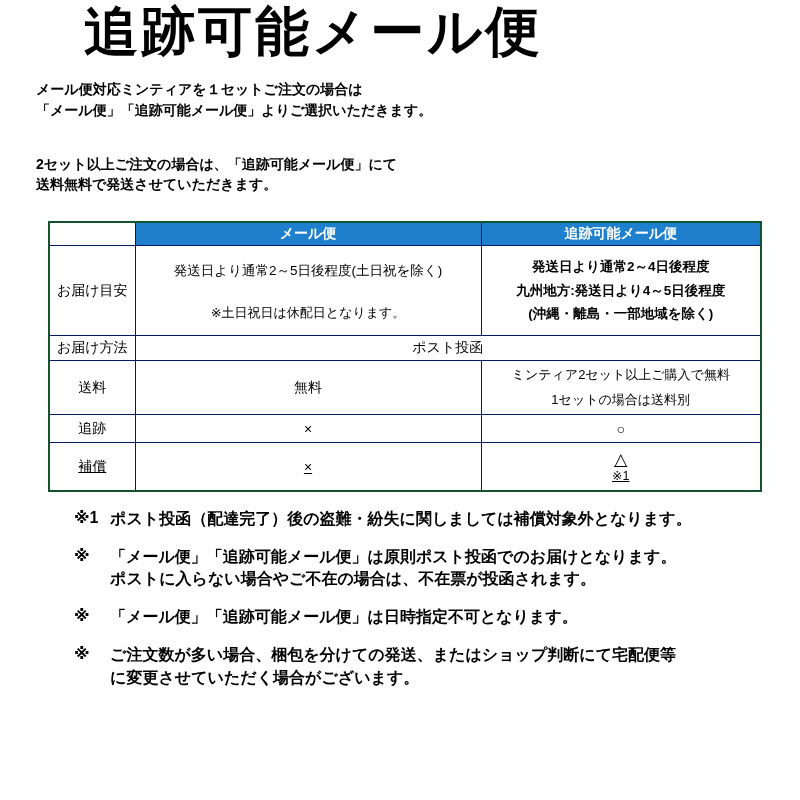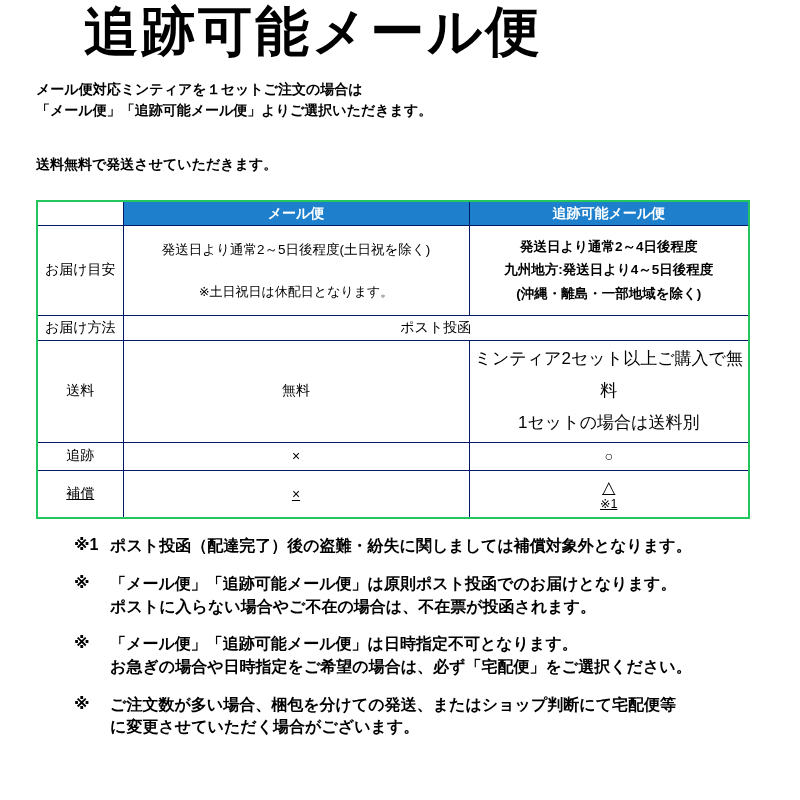--- a/index.html
+++ b/index.html
@@ -33,24 +33,24 @@
     margin-top: 18px;
   }
   .intro.second {
     margin-top: 34px;
   }
   .intro .line { white-space: nowrap; }
 
   table.ship {
     border-collapse: collapse;
     margin-top: 26px;
-    margin-left: 0;
+    margin-left: 12px;
     width: 712px;
     table-layout: fixed;
-    border: 2px solid #22c55e;
+    border: 2px solid #14532d;
   }
   table.ship td, table.ship th {
     border: 1px solid #001a66;
     text-align: center;
     vertical-align: middle;
     font-size: 14px;
     padding: 2px 4px;
     box-sizing: border-box;
   }
   col.c-label { width: 86px; }
@@ -73,21 +73,21 @@
   tr.r-method td   { height: 25px; }
   tr.r-fee td      { height: 52px; }
   tr.r-track td    { height: 28px; }
   tr.r-datetime td { height: 28px; }
   tr.r-comp td     { height: 48px; text-decoration: underline; }
 
   .est-mail-line1 { font-size: 13.5px; margin-top: 2px; }
   .est-mail-note  { font-size: 13px; margin-top: 24px; }
   .est-track .ln  { font-size: 13.5px; line-height: 1.75; font-weight: bold; }
 
-  .fee-track .ln { font-size: 17px; line-height: 1.9; }
+  .fee-track .ln { font-size: 13px; line-height: 1.9; }
 
   .sym { font-size: 16px; }
   .sym-big { font-size: 17px; }
   .comp-note { font-size: 12.5px; line-height: 1.1; }
 
   .notes {
     margin-top: 16px;
     margin-left: 38px;
     font-weight: bold;
     font-size: 16px;
@@ -110,20 +110,21 @@
 <div class="page">
 
   <div class="title">追跡可能メール便</div>
 
   <div class="intro">
     <div class="line">メール便対応ミンティアを１セットご注文の場合は</div>
     <div class="line">「メール便」「追跡可能メール便」よりご選択いただきます。</div>
   </div>
 
   <div class="intro second">
+    <div class="line">2セット以上ご注文の場合は、「追跡可能メール便」にて</div>
     <div class="line">送料無料で発送させていただきます。</div>
   </div>
 
   <table class="ship">
     <colgroup>
       <col class="c-label">
       <col class="c-mail">
       <col class="c-track">
     </colgroup>
     <tbody>
@@ -189,21 +190,20 @@
       <span class="marker">※</span>
       <div class="body">
         <div class="ln">「メール便」「追跡可能メール便」は原則ポスト投函でのお届けとなります。</div>
         <div class="ln">ポストに入らない場合やご不在の場合は、不在票が投函されます。</div>
       </div>
     </div>
     <div class="note">
       <span class="marker">※</span>
       <div class="body">
         <div class="ln">「メール便」「追跡可能メール便」は日時指定不可となります。</div>
-        <div class="ln">お急ぎの場合や日時指定をご希望の場合は、必ず「宅配便」をご選択ください。</div>
       </div>
     </div>
     <div class="note">
       <span class="marker">※</span>
       <div class="body">
         <div class="ln">ご注文数が多い場合、梱包を分けての発送、またはショップ判断にて宅配便等</div>
         <div class="ln">に変更させていただく場合がございます。</div>
       </div>
     </div>
   </div>

